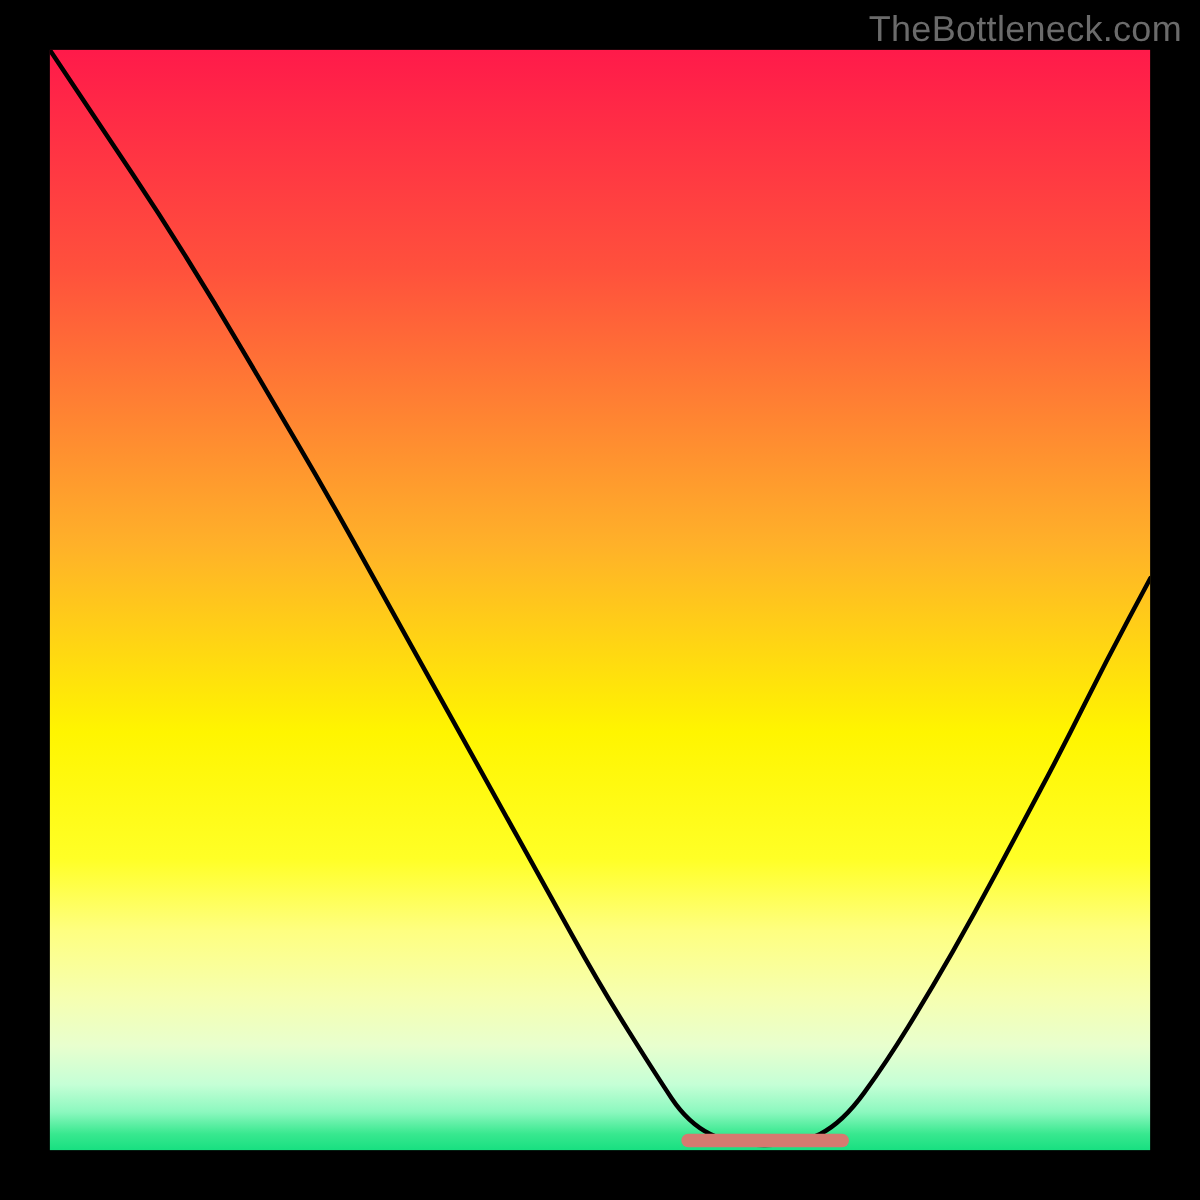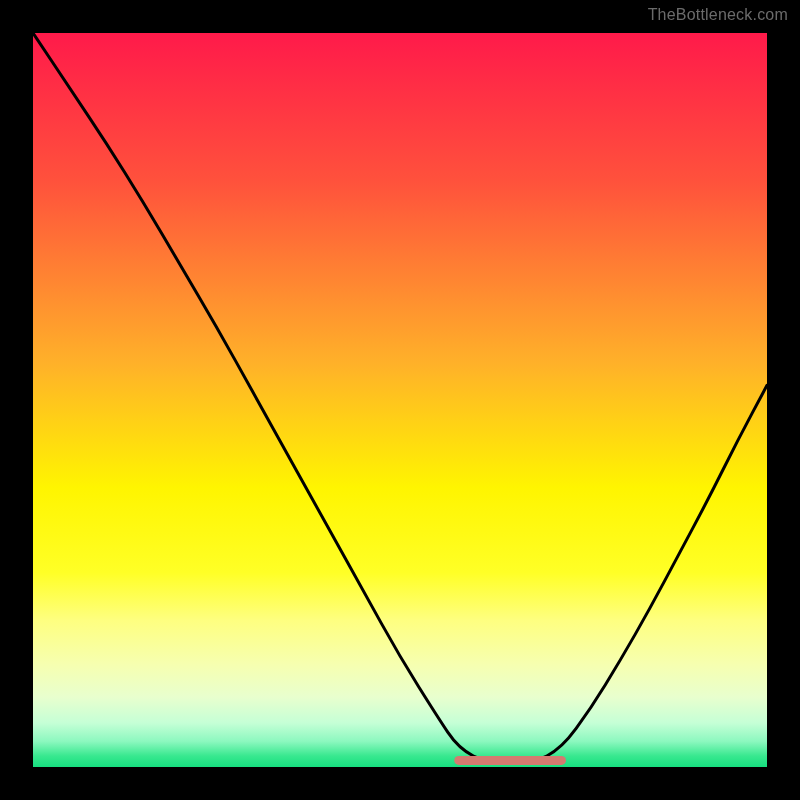--- a/index.html
+++ b/index.html
@@ -16,21 +16,21 @@
     top: 0; left: 0;
     width: 800px;
     height: 800px;
     background: #000;
   }
   .watermark {
     position: absolute;
     top: 6px;
     right: 12px;
     color: #6b6b6b;
-    font-size: 16px;
+    font-size: 24px;
     font-weight: 400;
     letter-spacing: 0.2px;
     user-select: none;
   }
   .plot {
     position: absolute;
     left: 33px;
     top: 33px;
     width: 734px;
     height: 734px;

